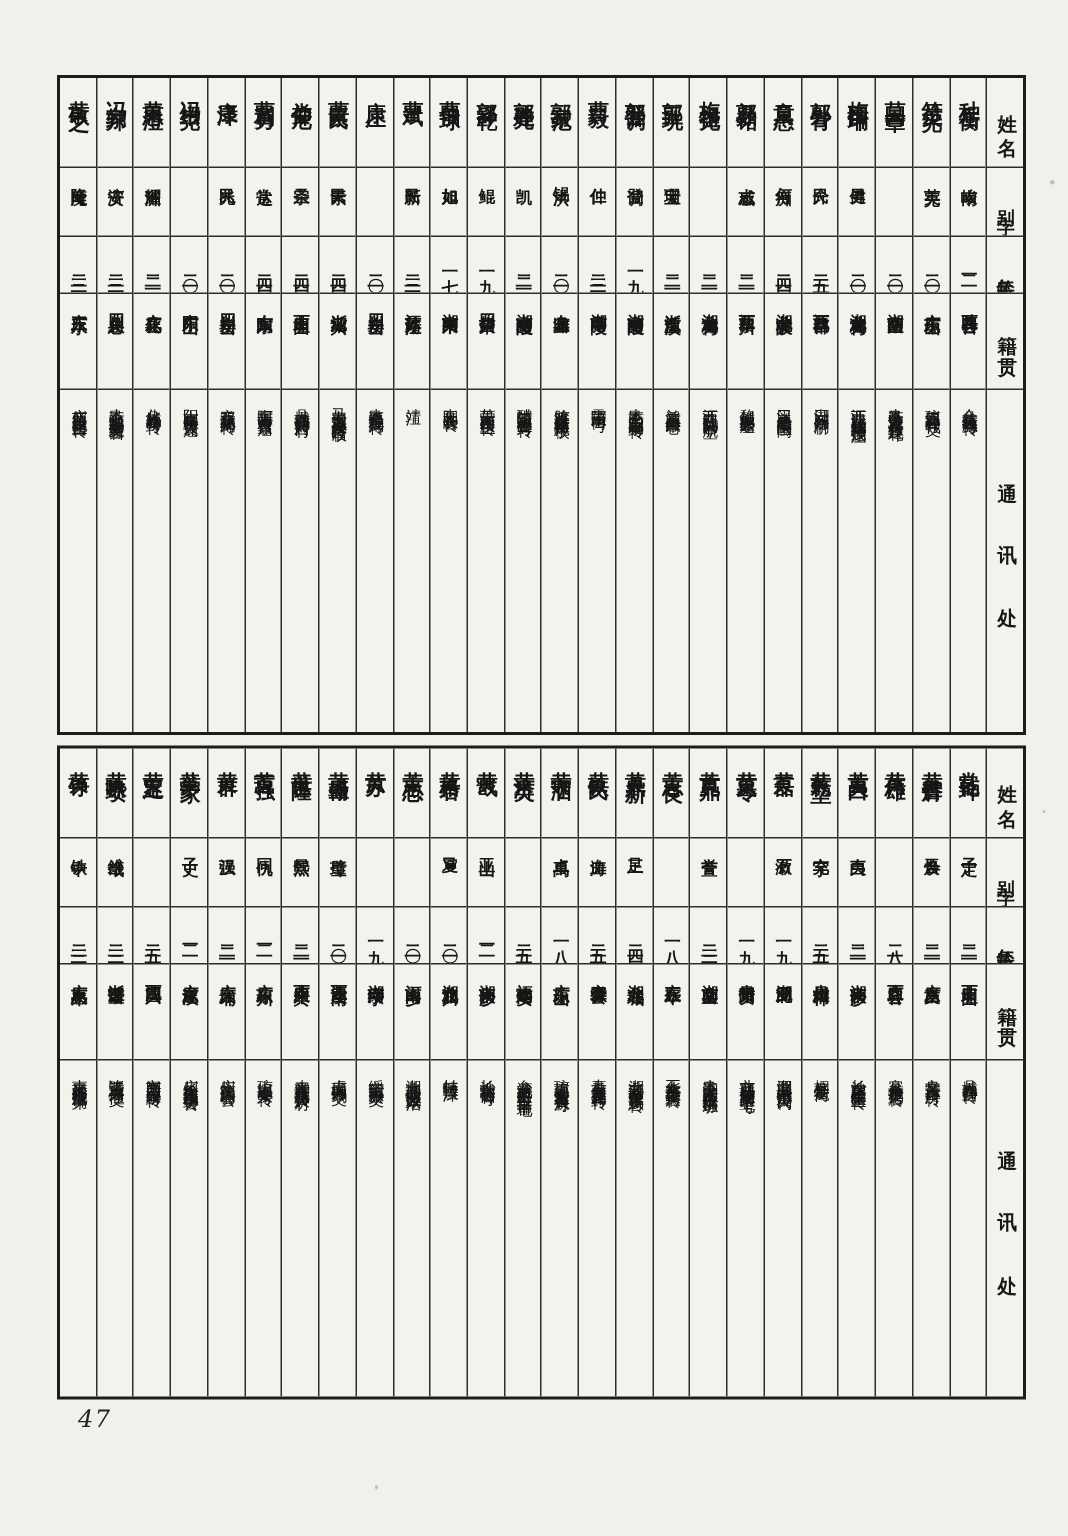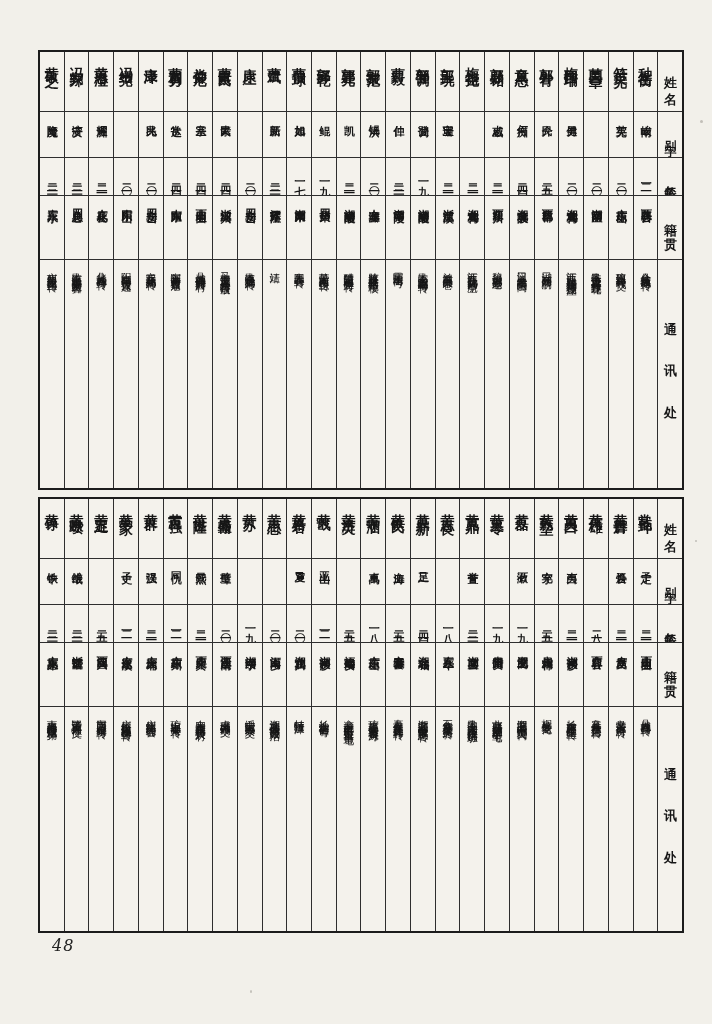--- a/index.html
+++ b/index.html
@@ -1006,17 +1006,17 @@
       <span class="vt age">二三</span>
     </div>
     <div class="cell c-native">
       <span class="vt native">广东惠来</span>
     </div>
     <div class="cell c-addr">
       <span class="vt addr">惠来南门外榕盘池儒林第</span>
     </div>
   </div>
 </div>
-  <div class="pagenum">48</div>
+  <div class="pagenum">47</div>
   <div class="speck" style="left:700px;top:120px;width:3px;height:3px;"></div>
   <div class="speck" style="left:695px;top:540px;width:2px;height:2px;"></div>
   <div class="speck" style="left:250px;top:990px;width:2px;height:3px;"></div>
 </div>
 
 </body></html>

